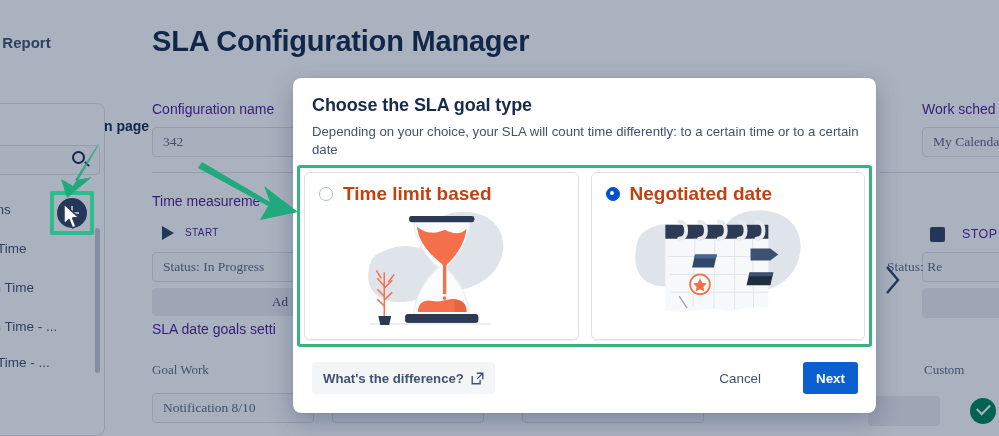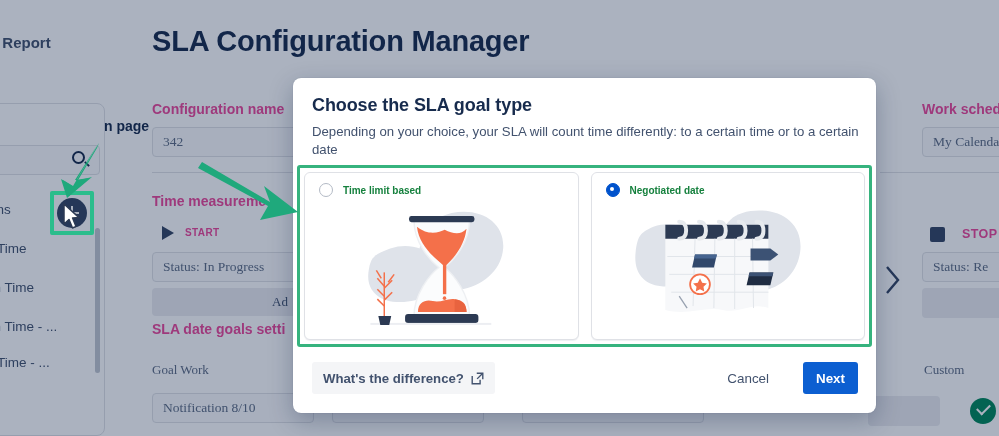--- a/index.html
+++ b/index.html
@@ -16,22 +16,22 @@
     overflow: hidden;
   }
 
   
   #app-bg {
     position: absolute; inset: 0;
     background: #ffffff;
   }
   .bg-label {
     position: absolute;
-    color: #ec4899;
-    font-weight: bold;
+    color: #4c1d95;
+    font-weight: normal;
     white-space: nowrap;
   }
   .bg-text {
     position: absolute;
     color: #5e6c84;
     white-space: nowrap;
     font-family: Liberation Serif, serif;
   }
   #page-title {
     position: absolute;
@@ -221,21 +221,21 @@
   .radio.checked {
     border: 1.6px solid #0052cc;
     background: #0052cc;
   }
   .radio.checked::after {
     content: ""; position: absolute;
     left: 3.4px; top: 3.4px; width: 4px; height: 4px;
     background: #fff; border-radius: 50%;
   }
   .card-label {
-    font-size: 10px; font-weight: bold; color: #15803d;
+    font-size: 19px; font-weight: bold; color: #c2410c;
   }
   .card-art {
     position: absolute;
     left: 0; right: 0; top: 32px; bottom: 0;
   }
 
   
   #modal-footer {
     position: absolute;
     left: 0; right: 0; bottom: 0; height: 62px;
@@ -245,21 +245,21 @@
     height: 32px;
     display: flex; align-items: center; gap: 7px;
     padding: 0 11px;
     background: #f4f5f7;
     border-radius: 3px;
     font-size: 13.2px; font-weight: bold; color: #42526e;
     cursor: pointer;
   }
   #external-icon { width: 13px; height: 13px; display:block; }
   #cancel-btn {
-    position: absolute; right: 96px; top: 11px;
+    position: absolute; right: 104px; top: 11px;
     height: 32px;
     display: flex; align-items: center;
     padding: 0 11px;
     background: transparent;
     border: none; border-radius: 3px;
     font-family: "Liberation Sans", sans-serif;
     font-size: 13.4px; color: #42526e;
     cursor: pointer;
   }
   #next-btn {
@@ -343,21 +343,21 @@
     <div class="bg-label" style="left:922px; top:101px; font-size:14px">Work sched</div>
     <div class="bg-field" style="left:922px; top:127px; width:120px; height:30px"></div>
     <div class="bg-text" style="left:933px; top:134px; font-size:13.5px">My Calenda</div>
 
     <div class="bg-divider" style="left:880px; top:172px; width:119px"></div>
 
     <div id="stop-square"></div>
     <div class="bg-label" style="left:962px; top:227px; font-size:12.5px; letter-spacing:0.4px">STOP</div>
 
     <div class="bg-field" style="left:922px; top:252px; width:110px; height:30px"></div>
-    <div class="bg-text" style="left:933px; top:259px; font-size:13.5px">Status: Re</div>
+    <div class="bg-text" style="left:887px; top:259px; font-size:13.5px">Status: Re</div>
 
     <div class="bg-gray-block" style="left:922px; top:288px; width:110px; height:30px"></div>
 
     <svg id="chevron-right" viewBox="0 0 16 30">
       <path d="M2 2 L13 15 L2 28" fill="none" stroke="#344563" stroke-width="2.4"></path>
     </svg>
 
     <div class="bg-text" style="left:924px; top:362px; font-size:13px">Custom</div>
 
     <div id="bottom-right-select">

